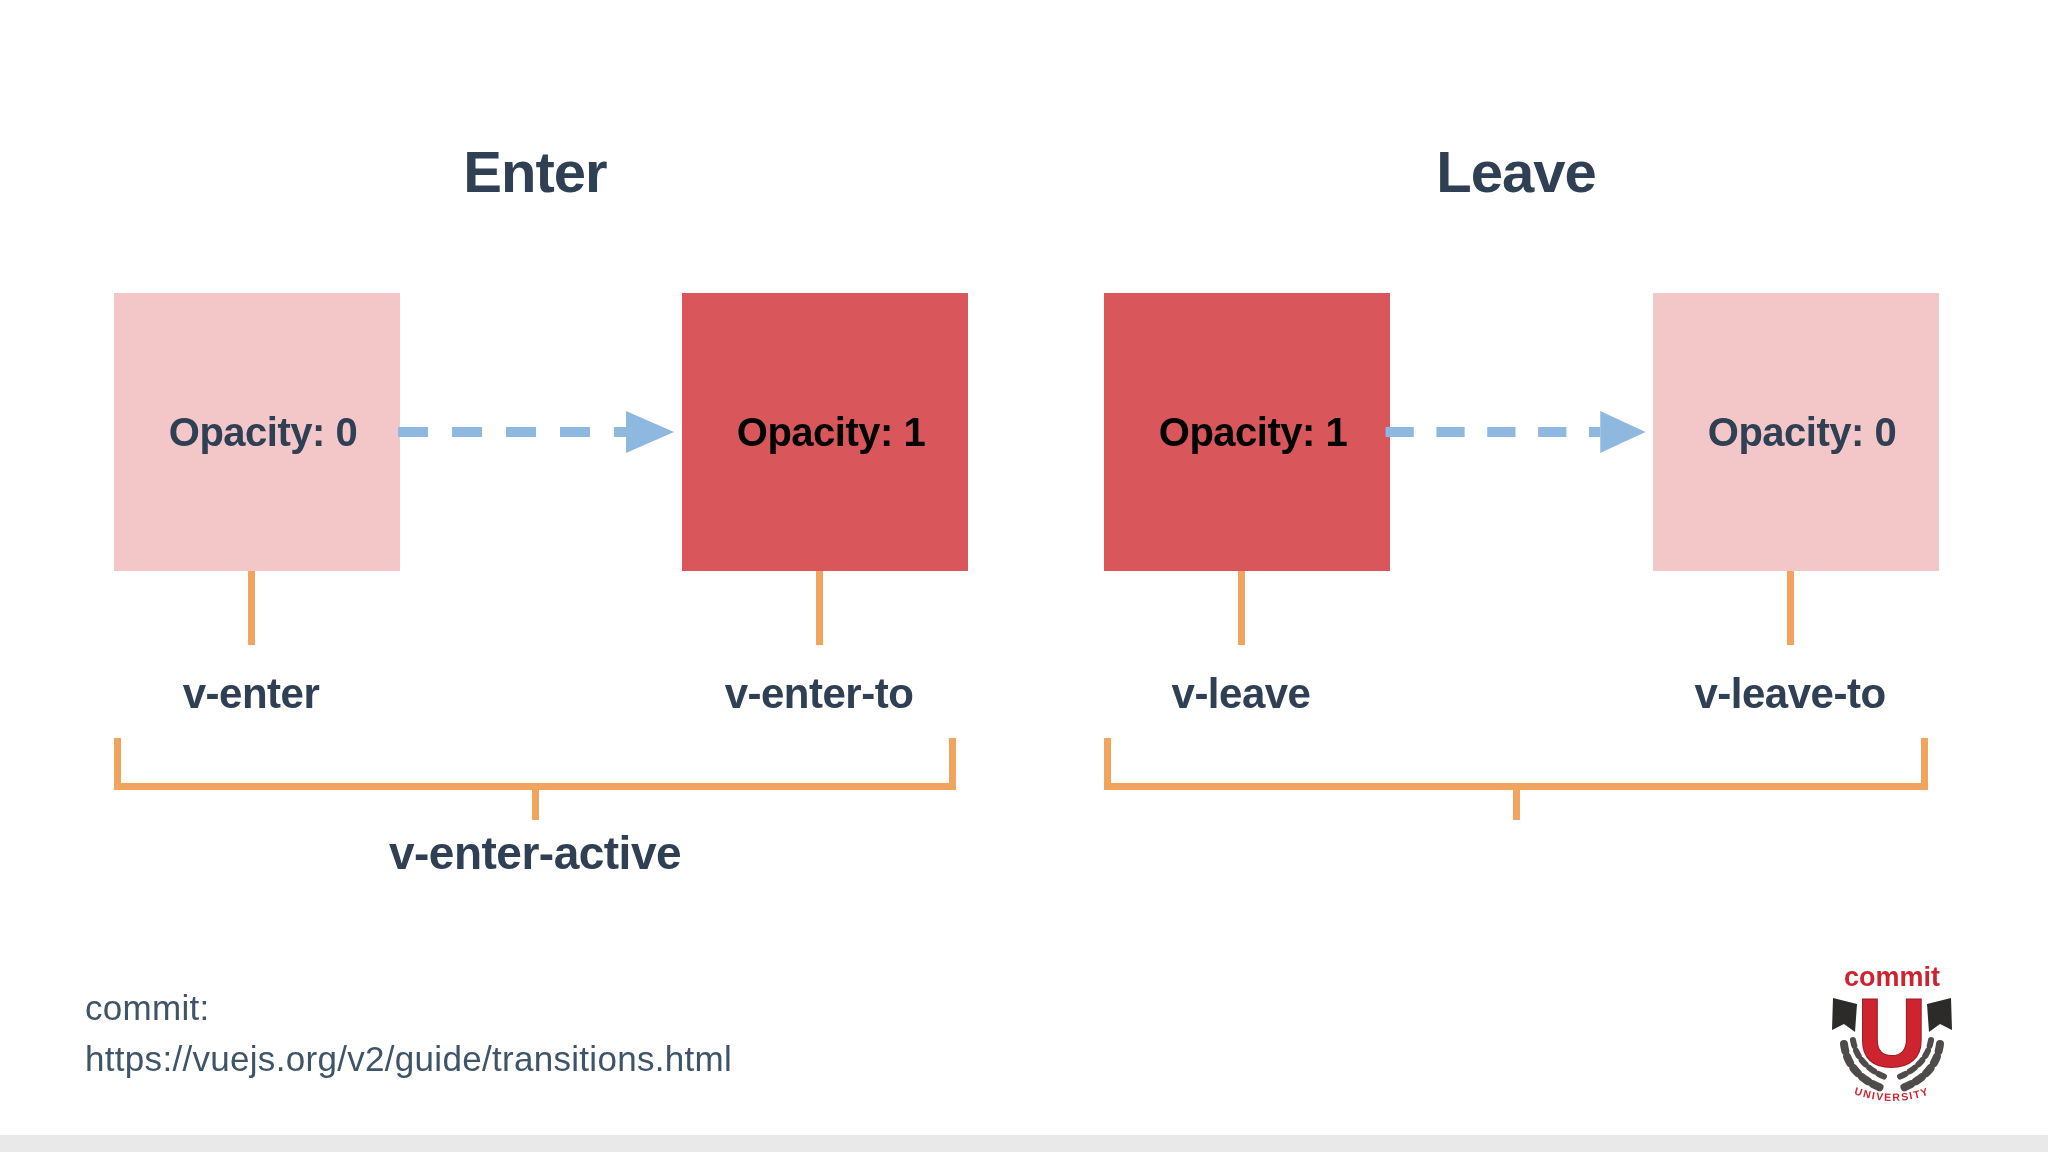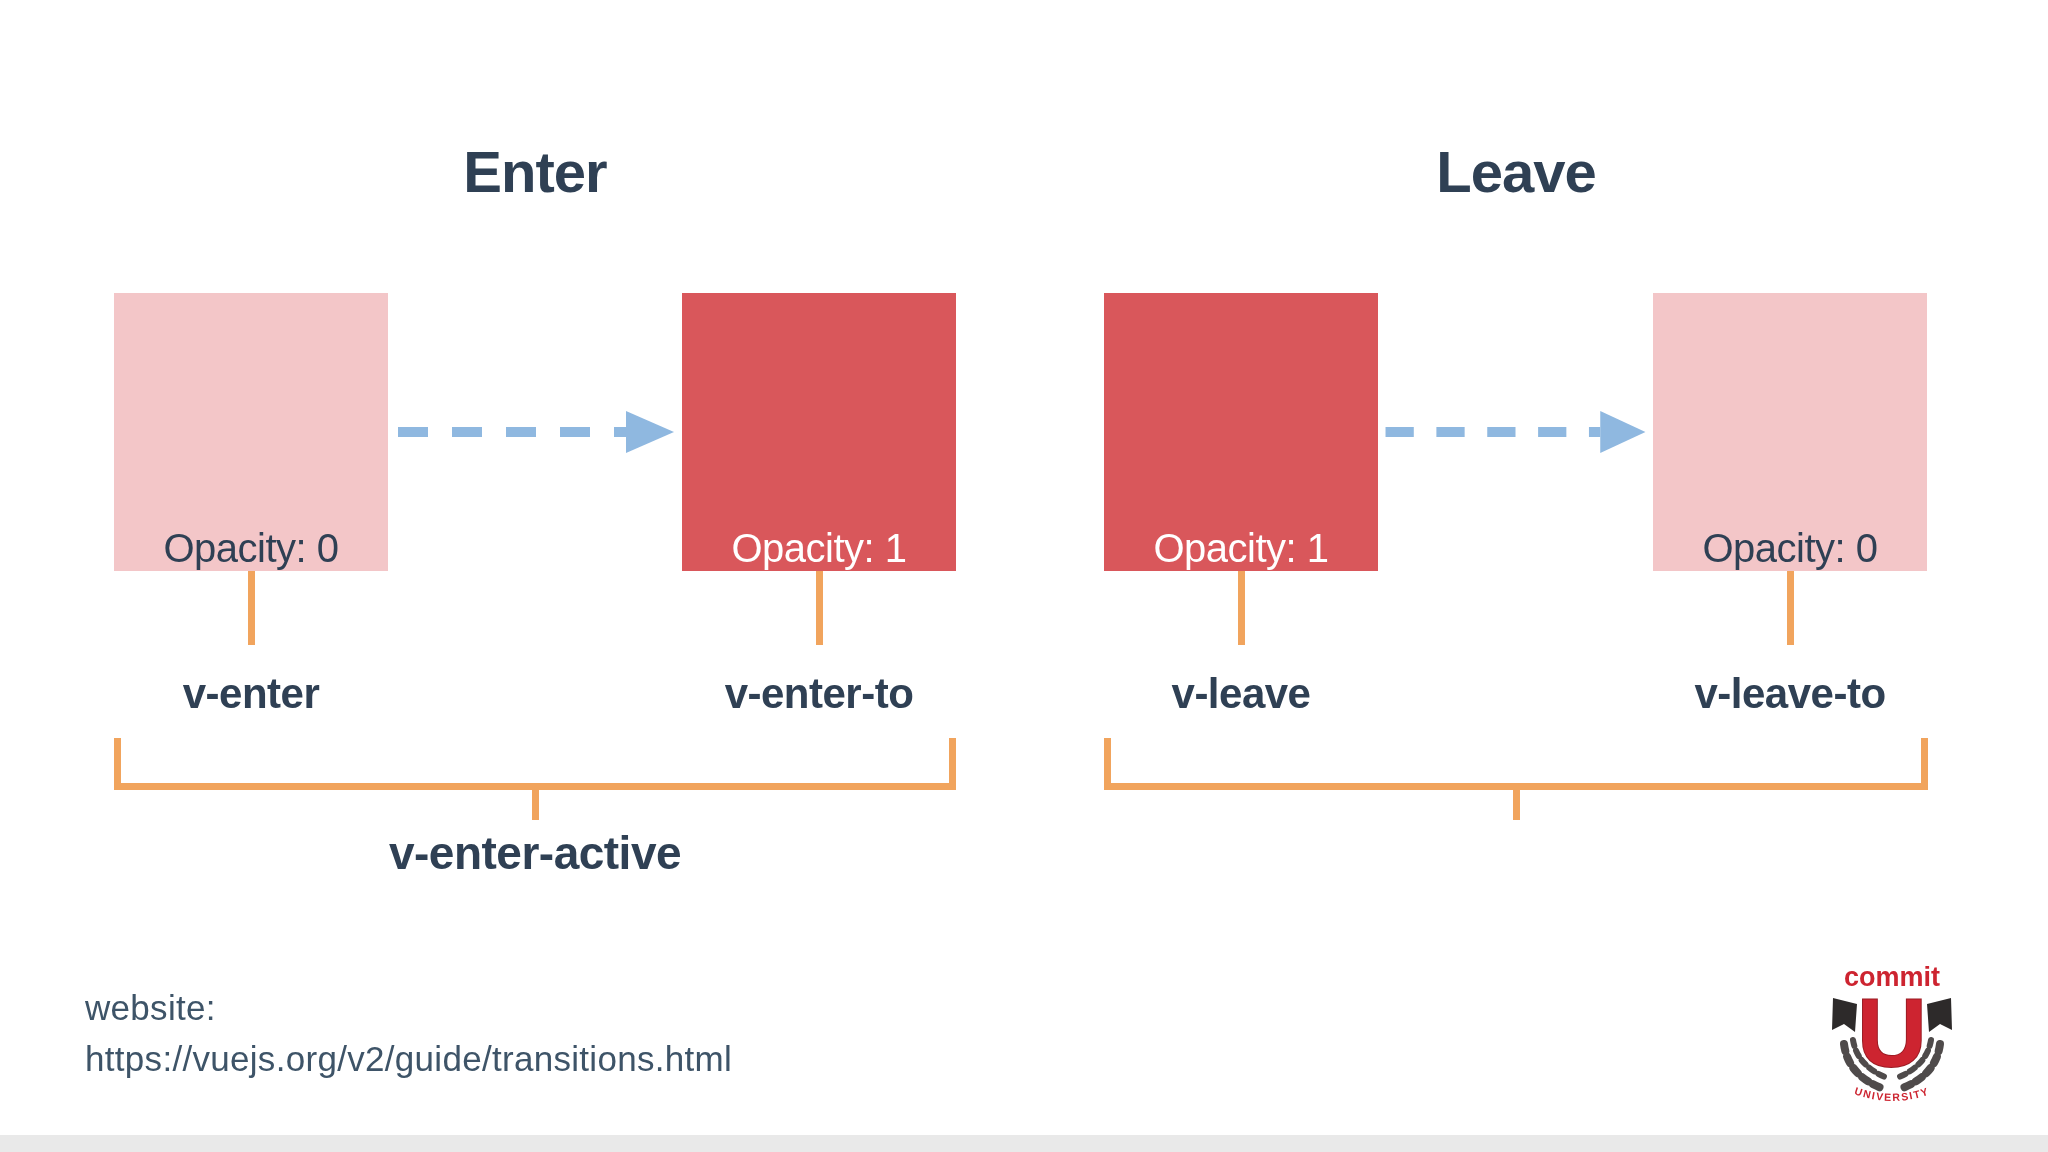--- a/index.html
+++ b/index.html
@@ -26,28 +26,29 @@
     font-size: 58px;
     font-weight: 700;
     letter-spacing: -1px;
     color: var(--navy, #2f4054);
   }
 
   .box {
     position: absolute;
     top: 173px;
     width: 274px; height: 278px;
-    display: flex; align-items: flex-end; justify-content: center;
+    display: flex; align-items: center; justify-content: center;
     font-size: 40px;
-    font-weight: 400;
+    font-weight: 700;
     letter-spacing: -0.5px;
     white-space: nowrap;
+    padding-left: 12px;
   }
   .box.faded { background: var(--pink, #f3c6c8); color: var(--navy, #2f4054); }
-  .box.solid { background: var(--red, #d9575b); color: #ffffff; }
+  .box.solid { background: var(--red, #d9575b); color: #000000; }
 
   .box.from { left: 0; }
   #panel-enter .box.to { left: 568px; }
   #panel-leave .box.to { left: 549px; }
 
   
   .arrow { position: absolute; top: 282px; height: 60px; }
   #panel-enter .arrow { left: 276px; width: 292px; }
   #panel-leave .arrow { left: 274px; width: 275px; }
   .arrow .dash { stroke: var(--blue, #8fb8e0); stroke-width: 10; stroke-dasharray: 30 24; fill: none; }
@@ -177,21 +178,21 @@
     <div class="stem under-box to-stem"></div>
 
     <div class="class-label from-label">v-leave</div>
     <div class="class-label to-label">v-leave-to</div>
 
     <div class="bracket"></div>
     <div class="stem bracket-stem"></div>
   </section>
 
   <div class="website">
-    <div>website:</div>
+    <div>commit:</div>
     <div>https://vuejs.org/v2/guide/transitions.html</div>
   </div>
 
   <svg class="logo" viewBox="0 0 128 158" aria-hidden="true">
 
     <path class="ribbon" d="M5,40 L29,46 L27,74 L16,66 L4,72 Z"></path>
     <path class="ribbon" d="M123,40 L99,46 L101,74 L112,66 L124,72 Z"></path>
 
     <text class="commit-txt" x="64" y="28" text-anchor="middle">commit</text>
 

